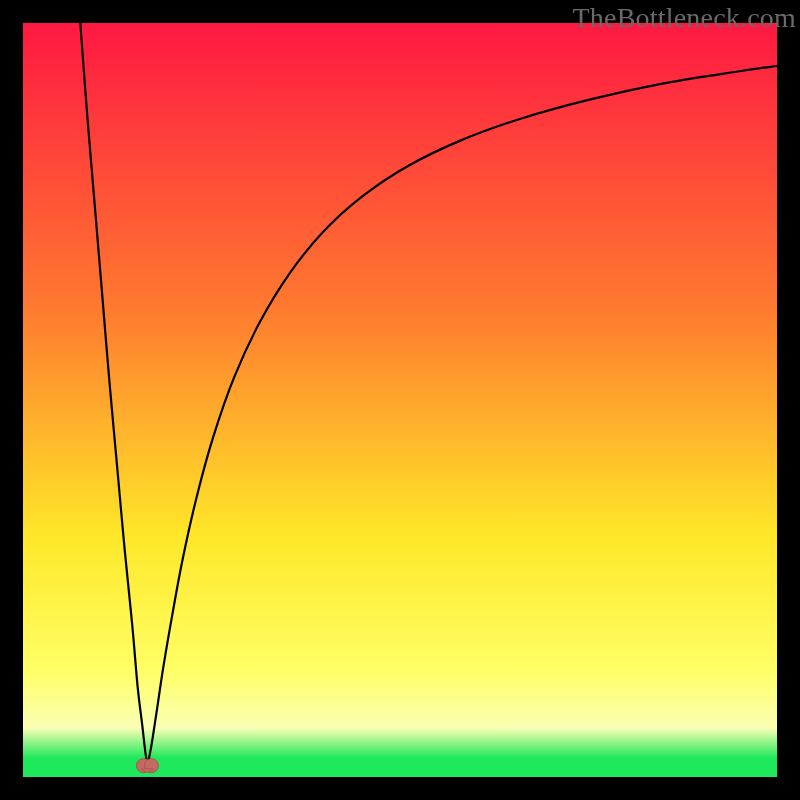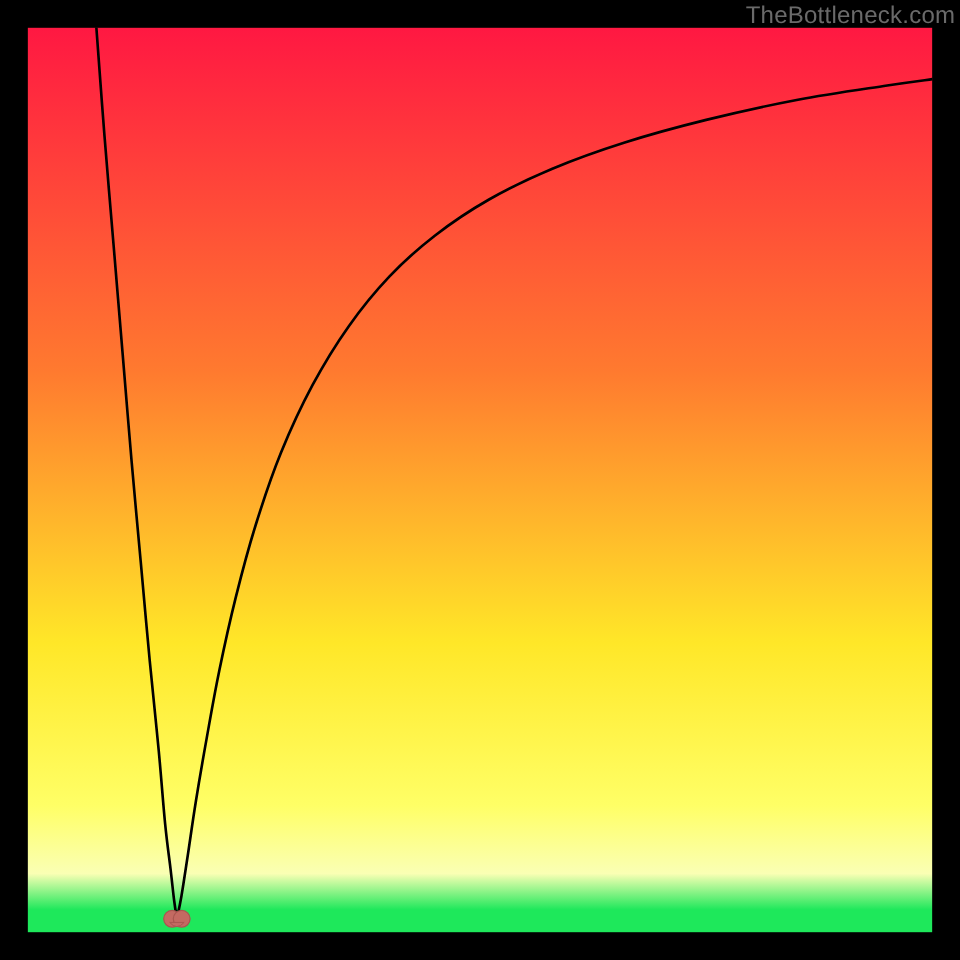--- a/index.html
+++ b/index.html
@@ -24,24 +24,25 @@
     left: 0;
     top: 0;
     width: 754px;
     height: 754px;
   }
   .watermark {
     position: absolute;
     top: 2px;
     right: 4px;
     color: #6a6a6a;
-    font-size: 20px;
+    font-size: 28px;
     font-weight: 500;
     letter-spacing: 0.2px;
     user-select: none;
+    font-family: Liberation Serif, serif;
   }
 </style>
 </head>
 <body>
 
 <div class="frame">
   <svg class="plot" viewBox="0 0 754 754" preserveAspectRatio="none">
     <defs>
       <linearGradient id="bg-grad" x1="0" y1="0" x2="0" y2="1">
           <stop offset="0%" stop-color="#ff1842"></stop>

